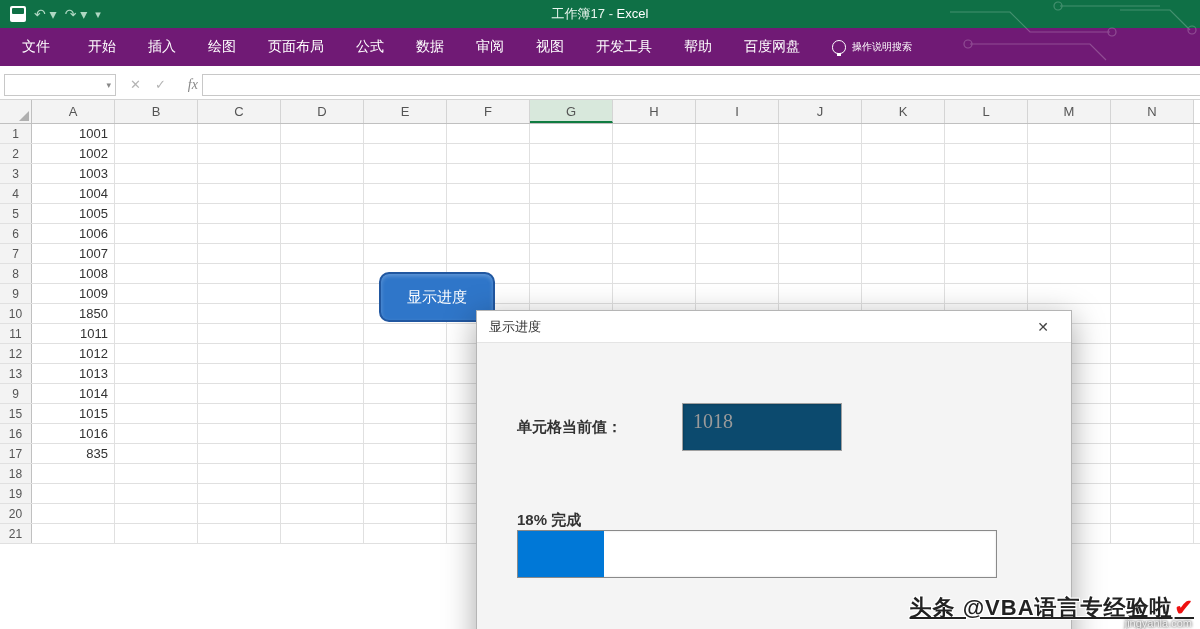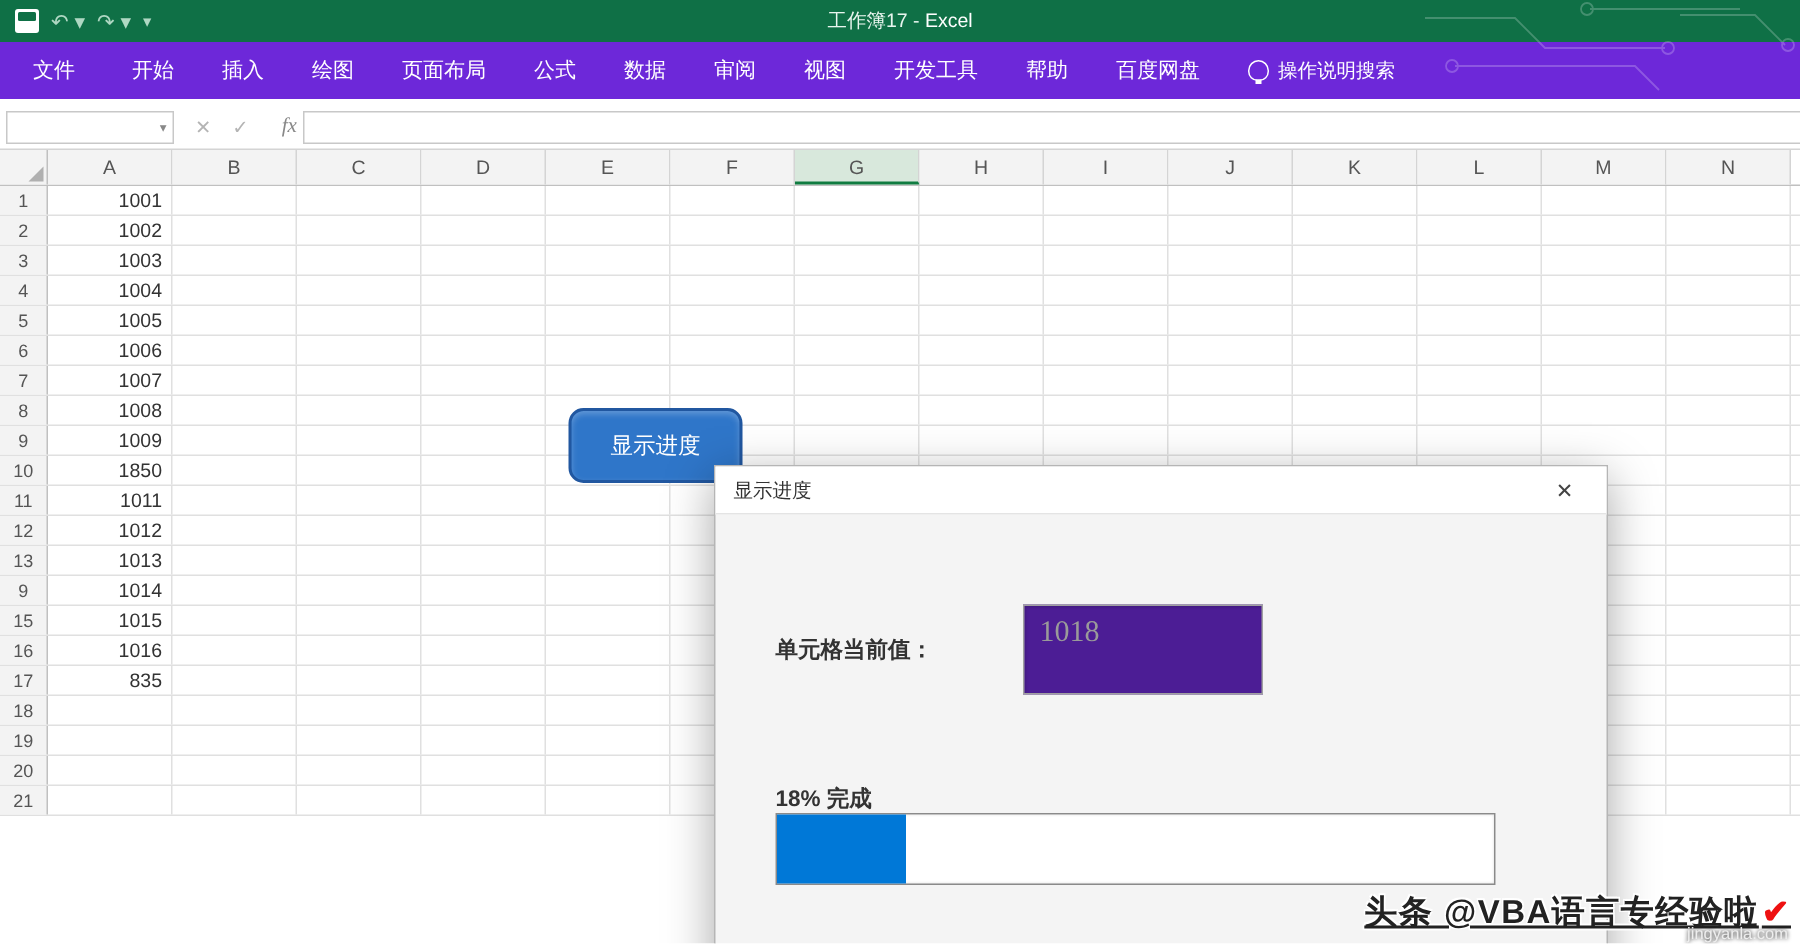--- a/index.html
+++ b/index.html
@@ -8,24 +8,24 @@
   
   .titlebar { height: 28px; background: #0f7046; display: flex; align-items: center; position: relative; }
   .qat { display: flex; align-items: center; gap: 8px; padding-left: 10px; height: 100%; }
   .qat .save-icon { width: 16px; height: 16px; background: #fff; border-radius: 2px; position: relative; }
   .qat .save-icon::after { content:''; position:absolute; top:2px; left:2px; width:12px; height:6px; background:#0f7046; border-radius:1px; }
   .qat .arrow { color:#d8f2e3; font-size:14px; opacity:.8;}
   .title-text { position:absolute; left:50%; transform:translateX(-50%); color:#e8f5ee; font-size:13px; }
   .title-app { color:#fff; }
 
   
-  .ribbon { height: 38px; background: #6d28d9; display:flex; align-items:center; padding-left:12px; gap: 4px; }
+  .ribbon { height: 38px; background: #701a75; display:flex; align-items:center; padding-left:12px; gap: 4px; }
   .tab { color:#fff; padding: 6px 14px; font-size:14px; cursor:pointer; }
   .tab.file { padding-left:10px; padding-right:20px; }
-  .tell-me { display:flex; align-items:center; gap:6px; color:#fff; font-size:13px; margin-left:14px; }
+  .tell-me { display:flex; align-items:center; gap:6px; color:#fff; font-size:10px; margin-left:14px; }
   .bulb { width:14px; height:14px; border:1.5px solid #fff; border-radius:50% 50% 45% 45%; position:relative; }
   .bulb::after { content:''; position:absolute; bottom:-3px; left:4px; width:4px; height:3px; background:#fff; }
 
   
   .circuit { position:absolute; right:0; top:0; width:260px; height:66px; opacity:.22; }
 
   
   .fn-row { height: 30px; border-bottom:1px solid #d4d4d4; background:#fff; display:flex; align-items:center; margin-top:4px;}
   .name-box { width:112px; height:22px; border:1px solid #c8c8c8; margin-left:4px; display:flex; align-items:center; justify-content:flex-end; padding-right:4px; font-size:12px; color:#888; }
   .name-box::after { content:'▾'; font-size:9px; margin-left:6px; color:#888; }
@@ -48,21 +48,21 @@
 
   
   .btn-showprog { position:absolute; left:379px; top:172px; width:116px; height:50px; background:#2f76c9; border:2px solid #2157a0; border-radius:10px; color:#fff; display:flex; align-items:center; justify-content:center; font-size:15px; box-shadow: inset 0 2px 4px rgba(255,255,255,.25); }
 
   
   .dialog { position:absolute; left:476px; top:210px; width:596px; height:380px; background:#f4f4f4; border:1px solid #b5b5b5; box-shadow: 0 8px 30px rgba(0,0,0,.35); }
   .dlg-title { height:32px; background:#fff; display:flex; align-items:center; justify-content:space-between; padding:0 8px 0 12px; font-size:13px; border-bottom:1px solid #e4e4e4;}
   .dlg-close { width:40px; height:28px; display:flex; align-items:center; justify-content:center; font-size:14px; color:#444; }
   .dlg-body { padding: 60px 40px 20px; font-size:15px; font-weight:bold; font-family: SimSun, serif; }
   .currow { display:flex; align-items:center; gap:60px; margin-bottom:60px; }
-  .val-box { width:160px; height:60px; background:#4c1d95; border:1px solid #a0a0a0; box-shadow: inset 1px 1px 2px rgba(0,0,0,.15); text-align:left; padding:6px 10px; font-family: "Times New Roman", serif; font-size:20px; color:#9a9a9a; font-weight:normal;}
+  .val-box { width:160px; height:48px; background:#0c4a6e; border:1px solid #a0a0a0; box-shadow: inset 1px 1px 2px rgba(0,0,0,.15); text-align:left; padding:6px 10px; font-family: "Times New Roman", serif; font-size:20px; color:#9a9a9a; font-weight:normal;}
   .pct-label { }
   .pbar-outer { width:480px; height:48px; border:1px solid #8a8a8a; background:#fff; box-shadow: inset 0 0 2px rgba(0,0,0,.15); }
   .pbar-fill { height:100%; width:18%; background:#0078d7; }
 
   
   .wm { position:absolute; right:6px; bottom:6px; font-size:22px; font-weight:bold; color:#222; text-shadow: -1px -1px 0 #fff,1px -1px 0 #fff,-1px 1px 0 #fff,1px 1px 0 #fff; letter-spacing:1px; display:flex; align-items:baseline; gap:2px;text-decoration:underline;}
   .wm .red { color:#e11; }
   .wm-sub { position:absolute; right:8px; bottom:0px; font-size:11px; color:#eee; text-shadow:0 0 3px #000;padding-left:23px;}
 </style>
 </head>

